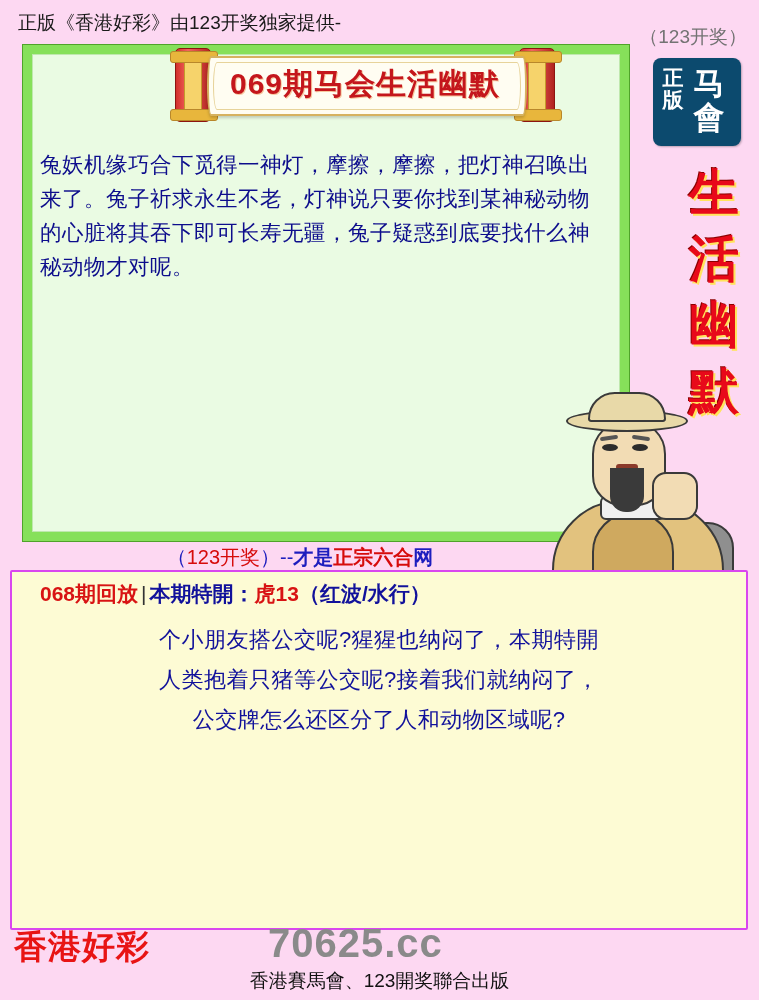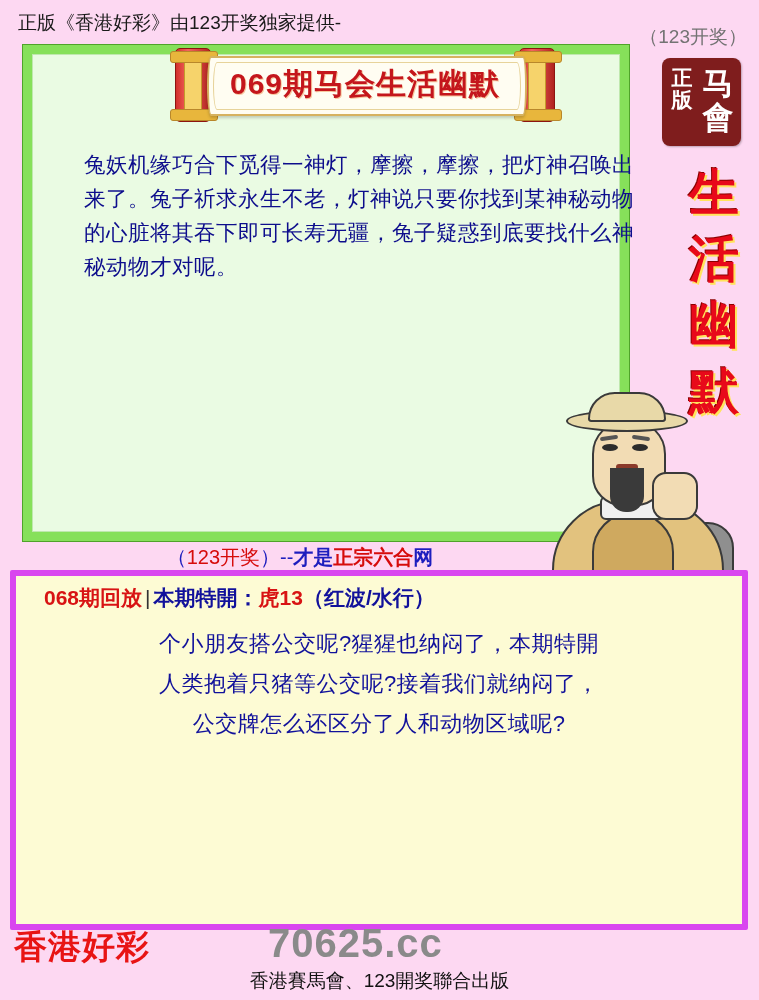--- a/index.html
+++ b/index.html
@@ -146,21 +146,20 @@
   
   .story {
     position: absolute;
     left: 40px;
     top: 148px;
     width: 558px;
     font-size: 21.5px;
     line-height: 34px;
     color: #0d0d8c;
     letter-spacing: 0.5px;
-    margin-left: 44px;
   }
 
   
   .caption {
     position: absolute;
     left: 0;
     top: 544px;
     width: 600px;
     text-align: center;
     font-size: 20px;
@@ -174,21 +173,21 @@
   .cap-w { color: #1d1dbe; font-weight: bold; }
 
   
   .yellow-panel {
     position: absolute;
     left: 10px;
     top: 570px;
     width: 738px;
     height: 360px;
     background: #fdfbd4;
-    border: 6px solid #d946ef;
+    border: 2px solid #d946ef;
     box-sizing: border-box;
     border-radius: 2px;
   }
   .yellow-header {
     position: absolute;
     left: 0;
     top: 0;
     width: 100%;
     height: 44px;
     line-height: 44px;
@@ -212,23 +211,23 @@
     line-height: 40px;
     color: #11119b;
     letter-spacing: 0.5px;
   }
 
   
   .seal {
     position: absolute;
     right: 18px;
     top: 58px;
-    width: 79px;
+    width: 88px;
     height: 88px;
-    background: #7f1d1d;
+    background: #0c4a6e;
     border-radius: 8px;
     box-shadow: 1px 1px 2px rgba(0,0,0,.25);
   }
   .seal-col {
     position: absolute;
     color: #fff;
     font-weight: bold;
     font-size: 21px;
     line-height: 22px;
     text-align: center;

